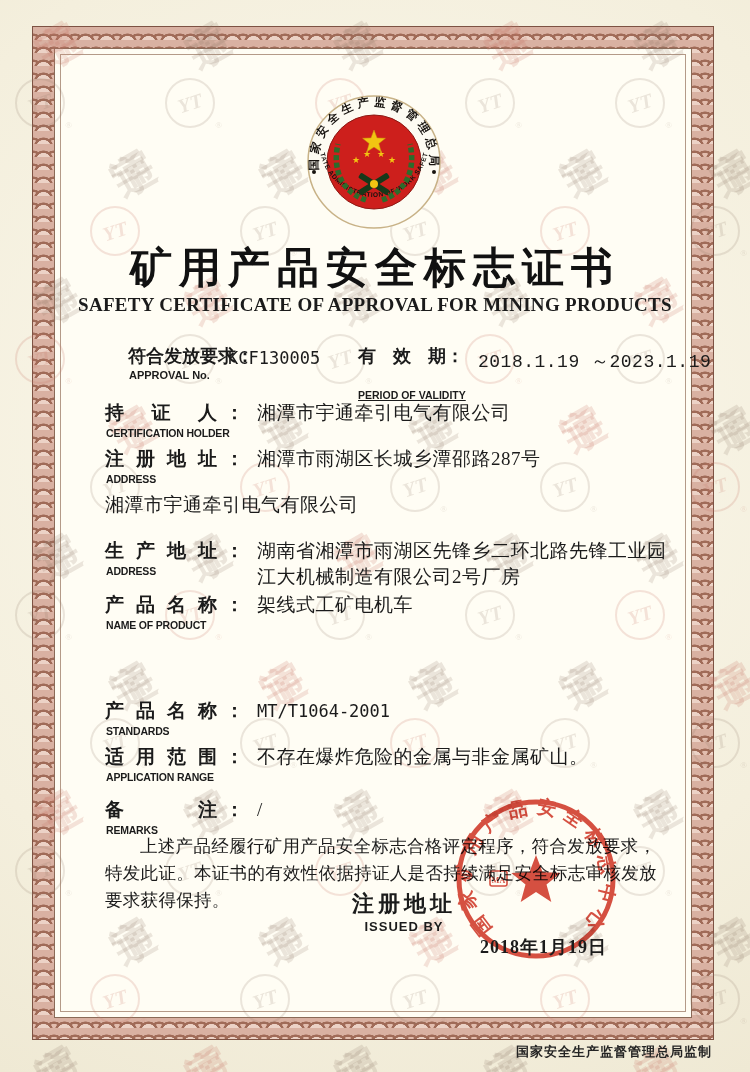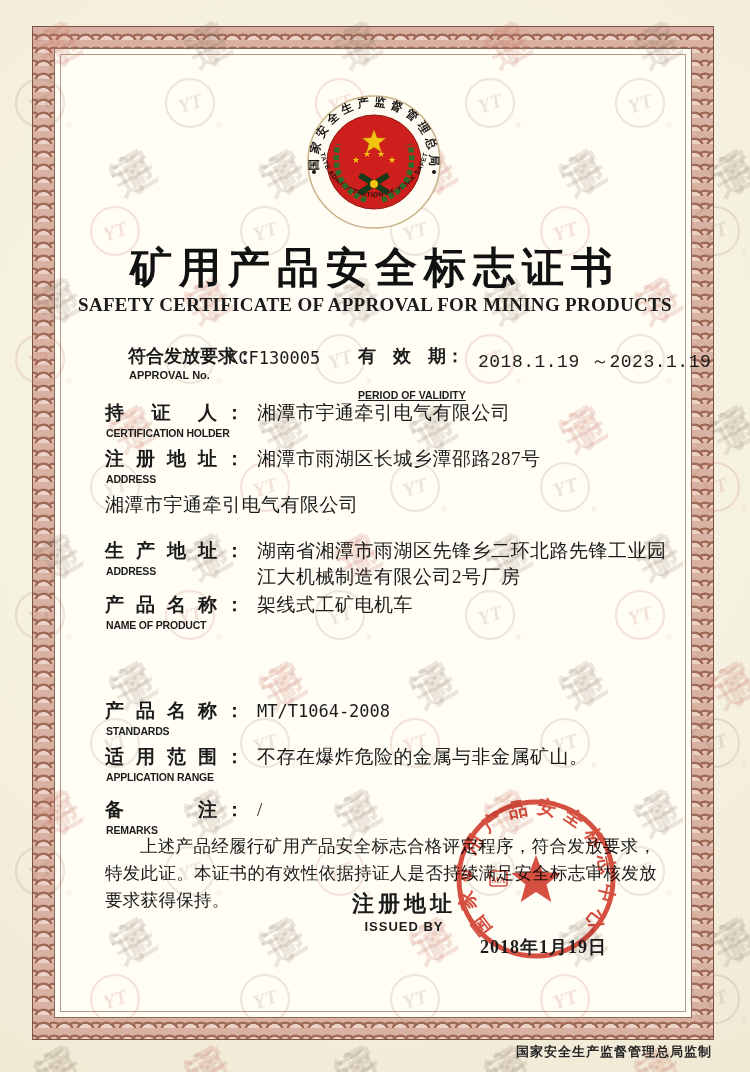--- a/index.html
+++ b/index.html
@@ -365,21 +365,21 @@
         <div class="fv">湖南省湘潭市雨湖区先锋乡二环北路先锋工业园江大机械制造有限公司2号厂房</div>
       </div>
       <div class="frow">
         <div class="fl"><span class="flabel">产品名称</span><span class="fcolon">：</span><div class="fen">NAME OF PRODUCT</div></div>
         <div class="fv">架线式工矿电机车</div>
       </div>
       <div class="frow">
       </div>
       <div class="frow gap-lg">
         <div class="fl"><span class="flabel">产品名称</span><span class="fcolon">：</span><div class="fen">STANDARDS</div></div>
-        <div class="fv mono">MT/T1064-2008</div>
+        <div class="fv mono">MT/T1064-2001</div>
       </div>
       <div class="frow">
         <div class="fl"><span class="flabel">适用范围</span><span class="fcolon">：</span><div class="fen">APPLICATION RANGE</div></div>
         <div class="fv">不存在爆炸危险的金属与非金属矿山。</div>
       </div>
       <div class="frow gap-md">
         <div class="fl"><span class="flabel">备注</span><span class="fcolon">：</span><div class="fen">REMARKS</div></div>
         <div class="fv">/</div>
       </div>
     </div>

